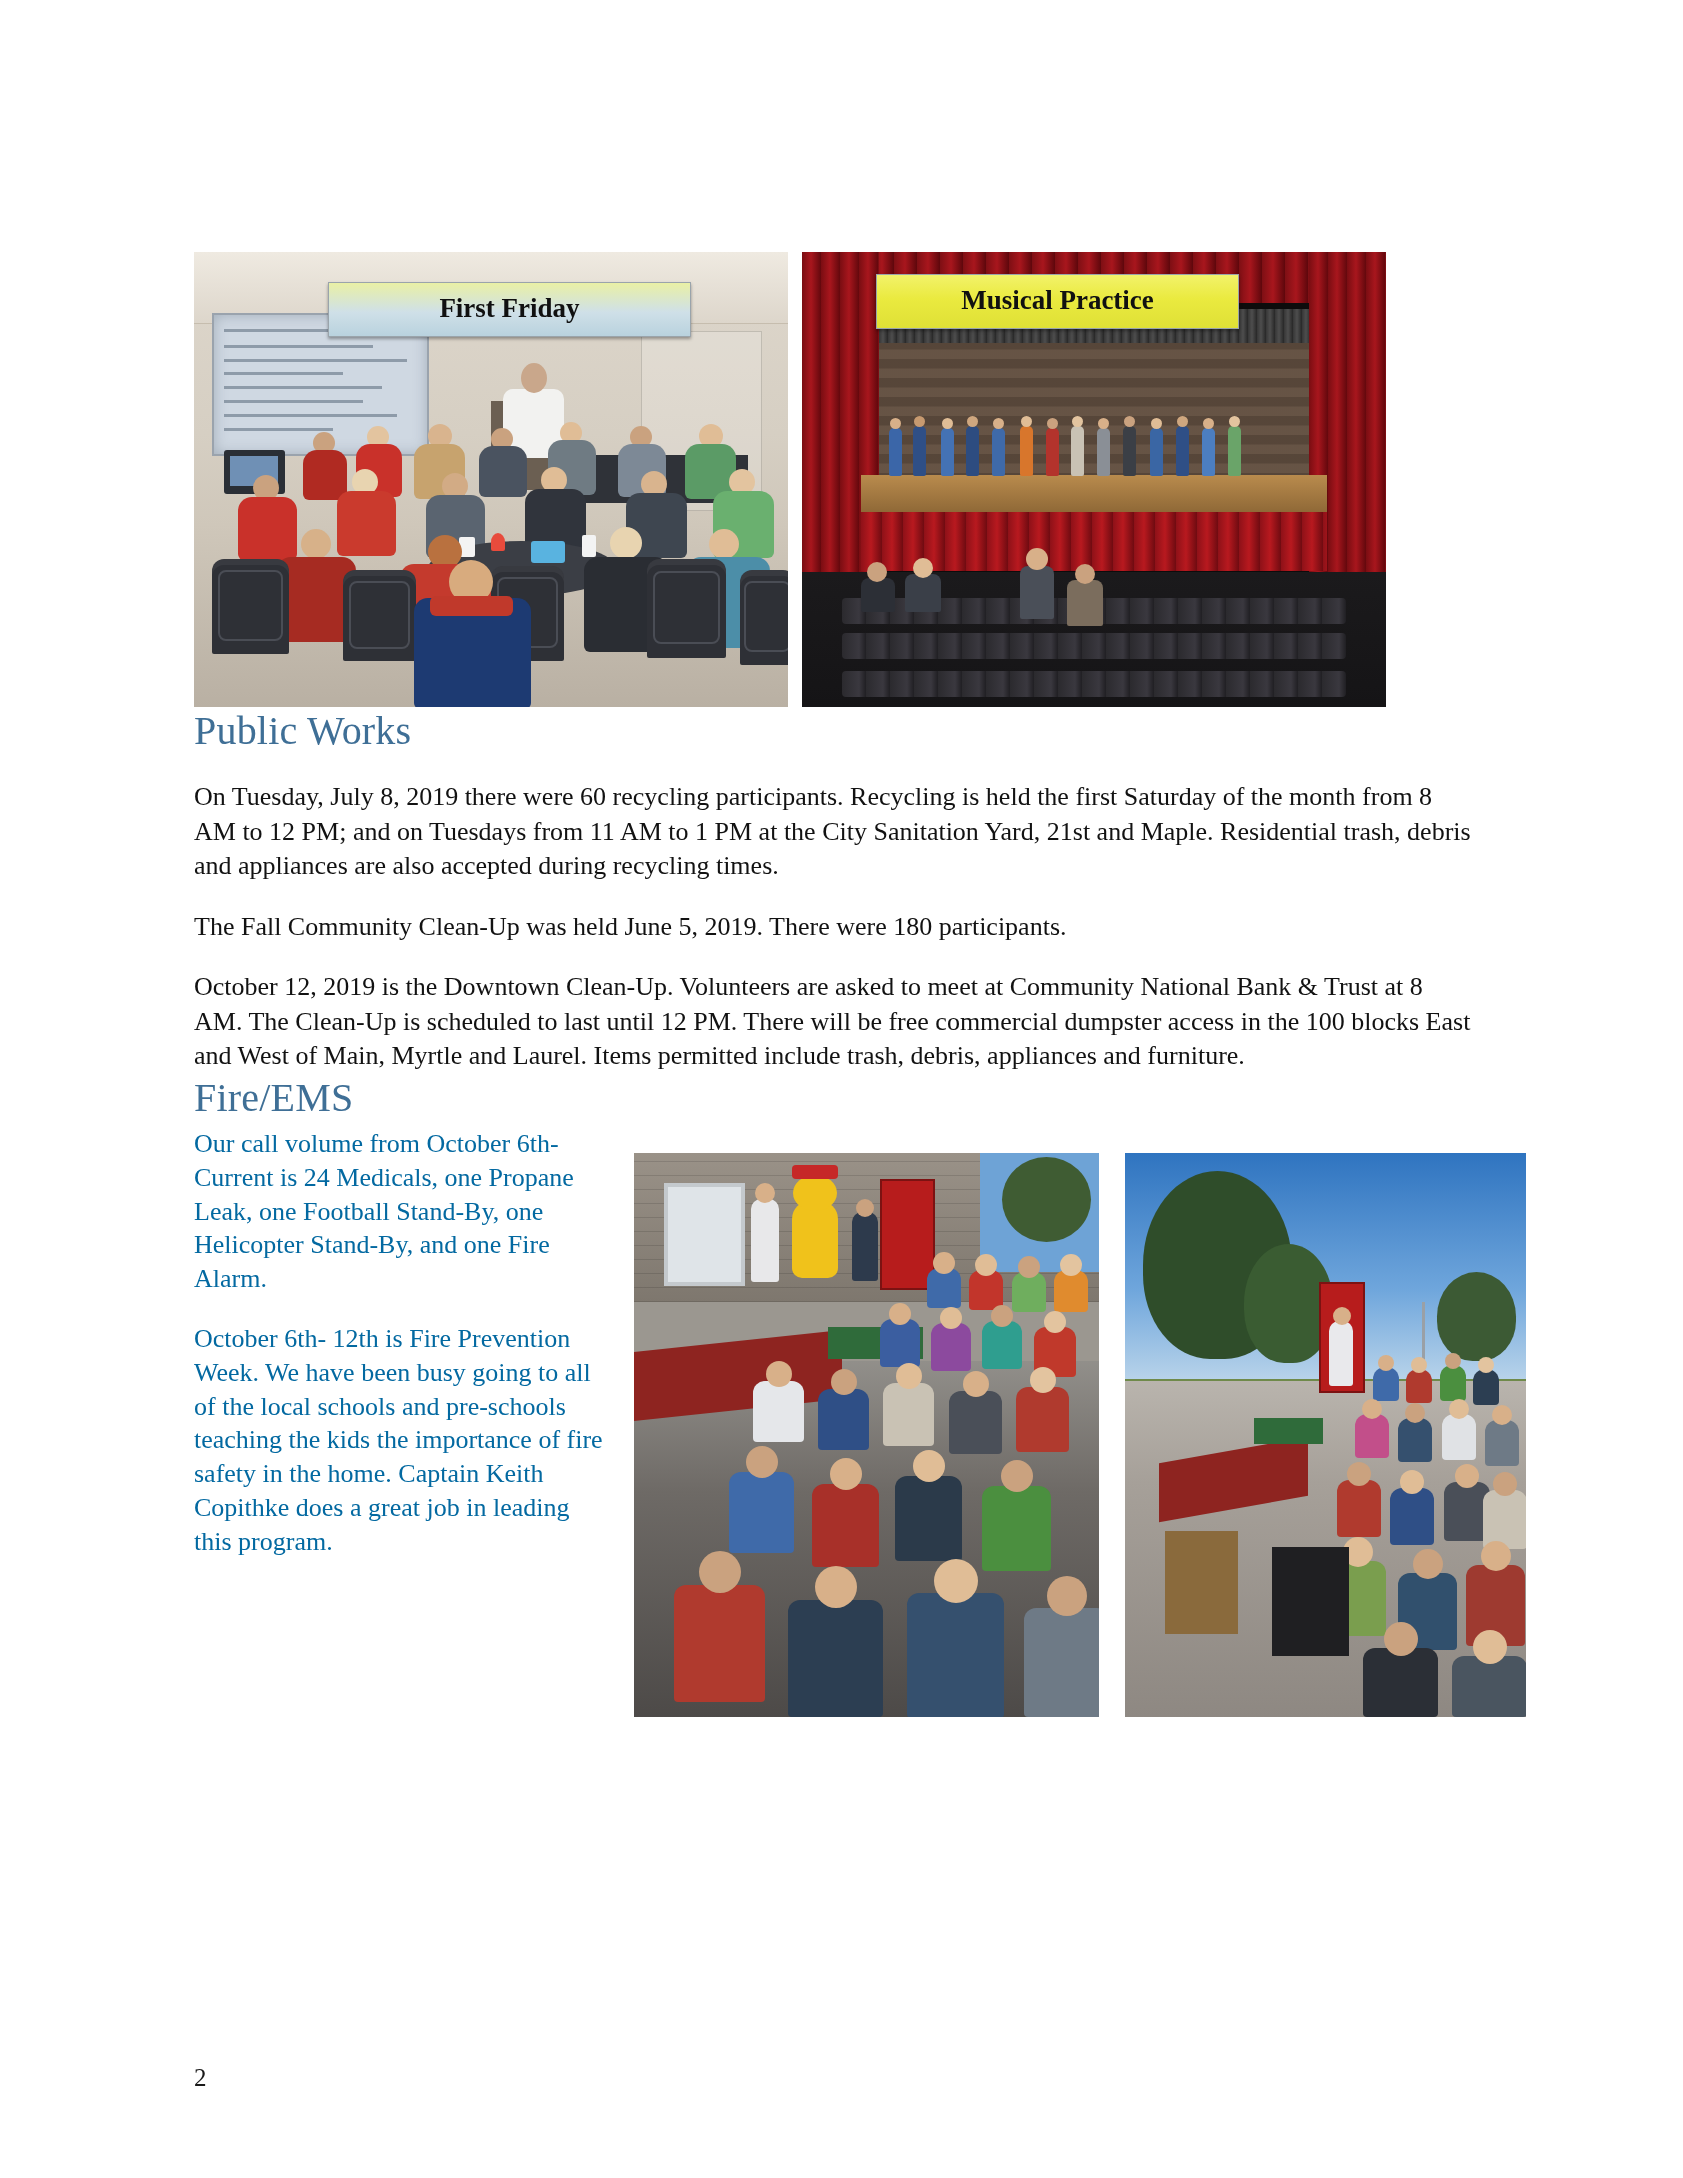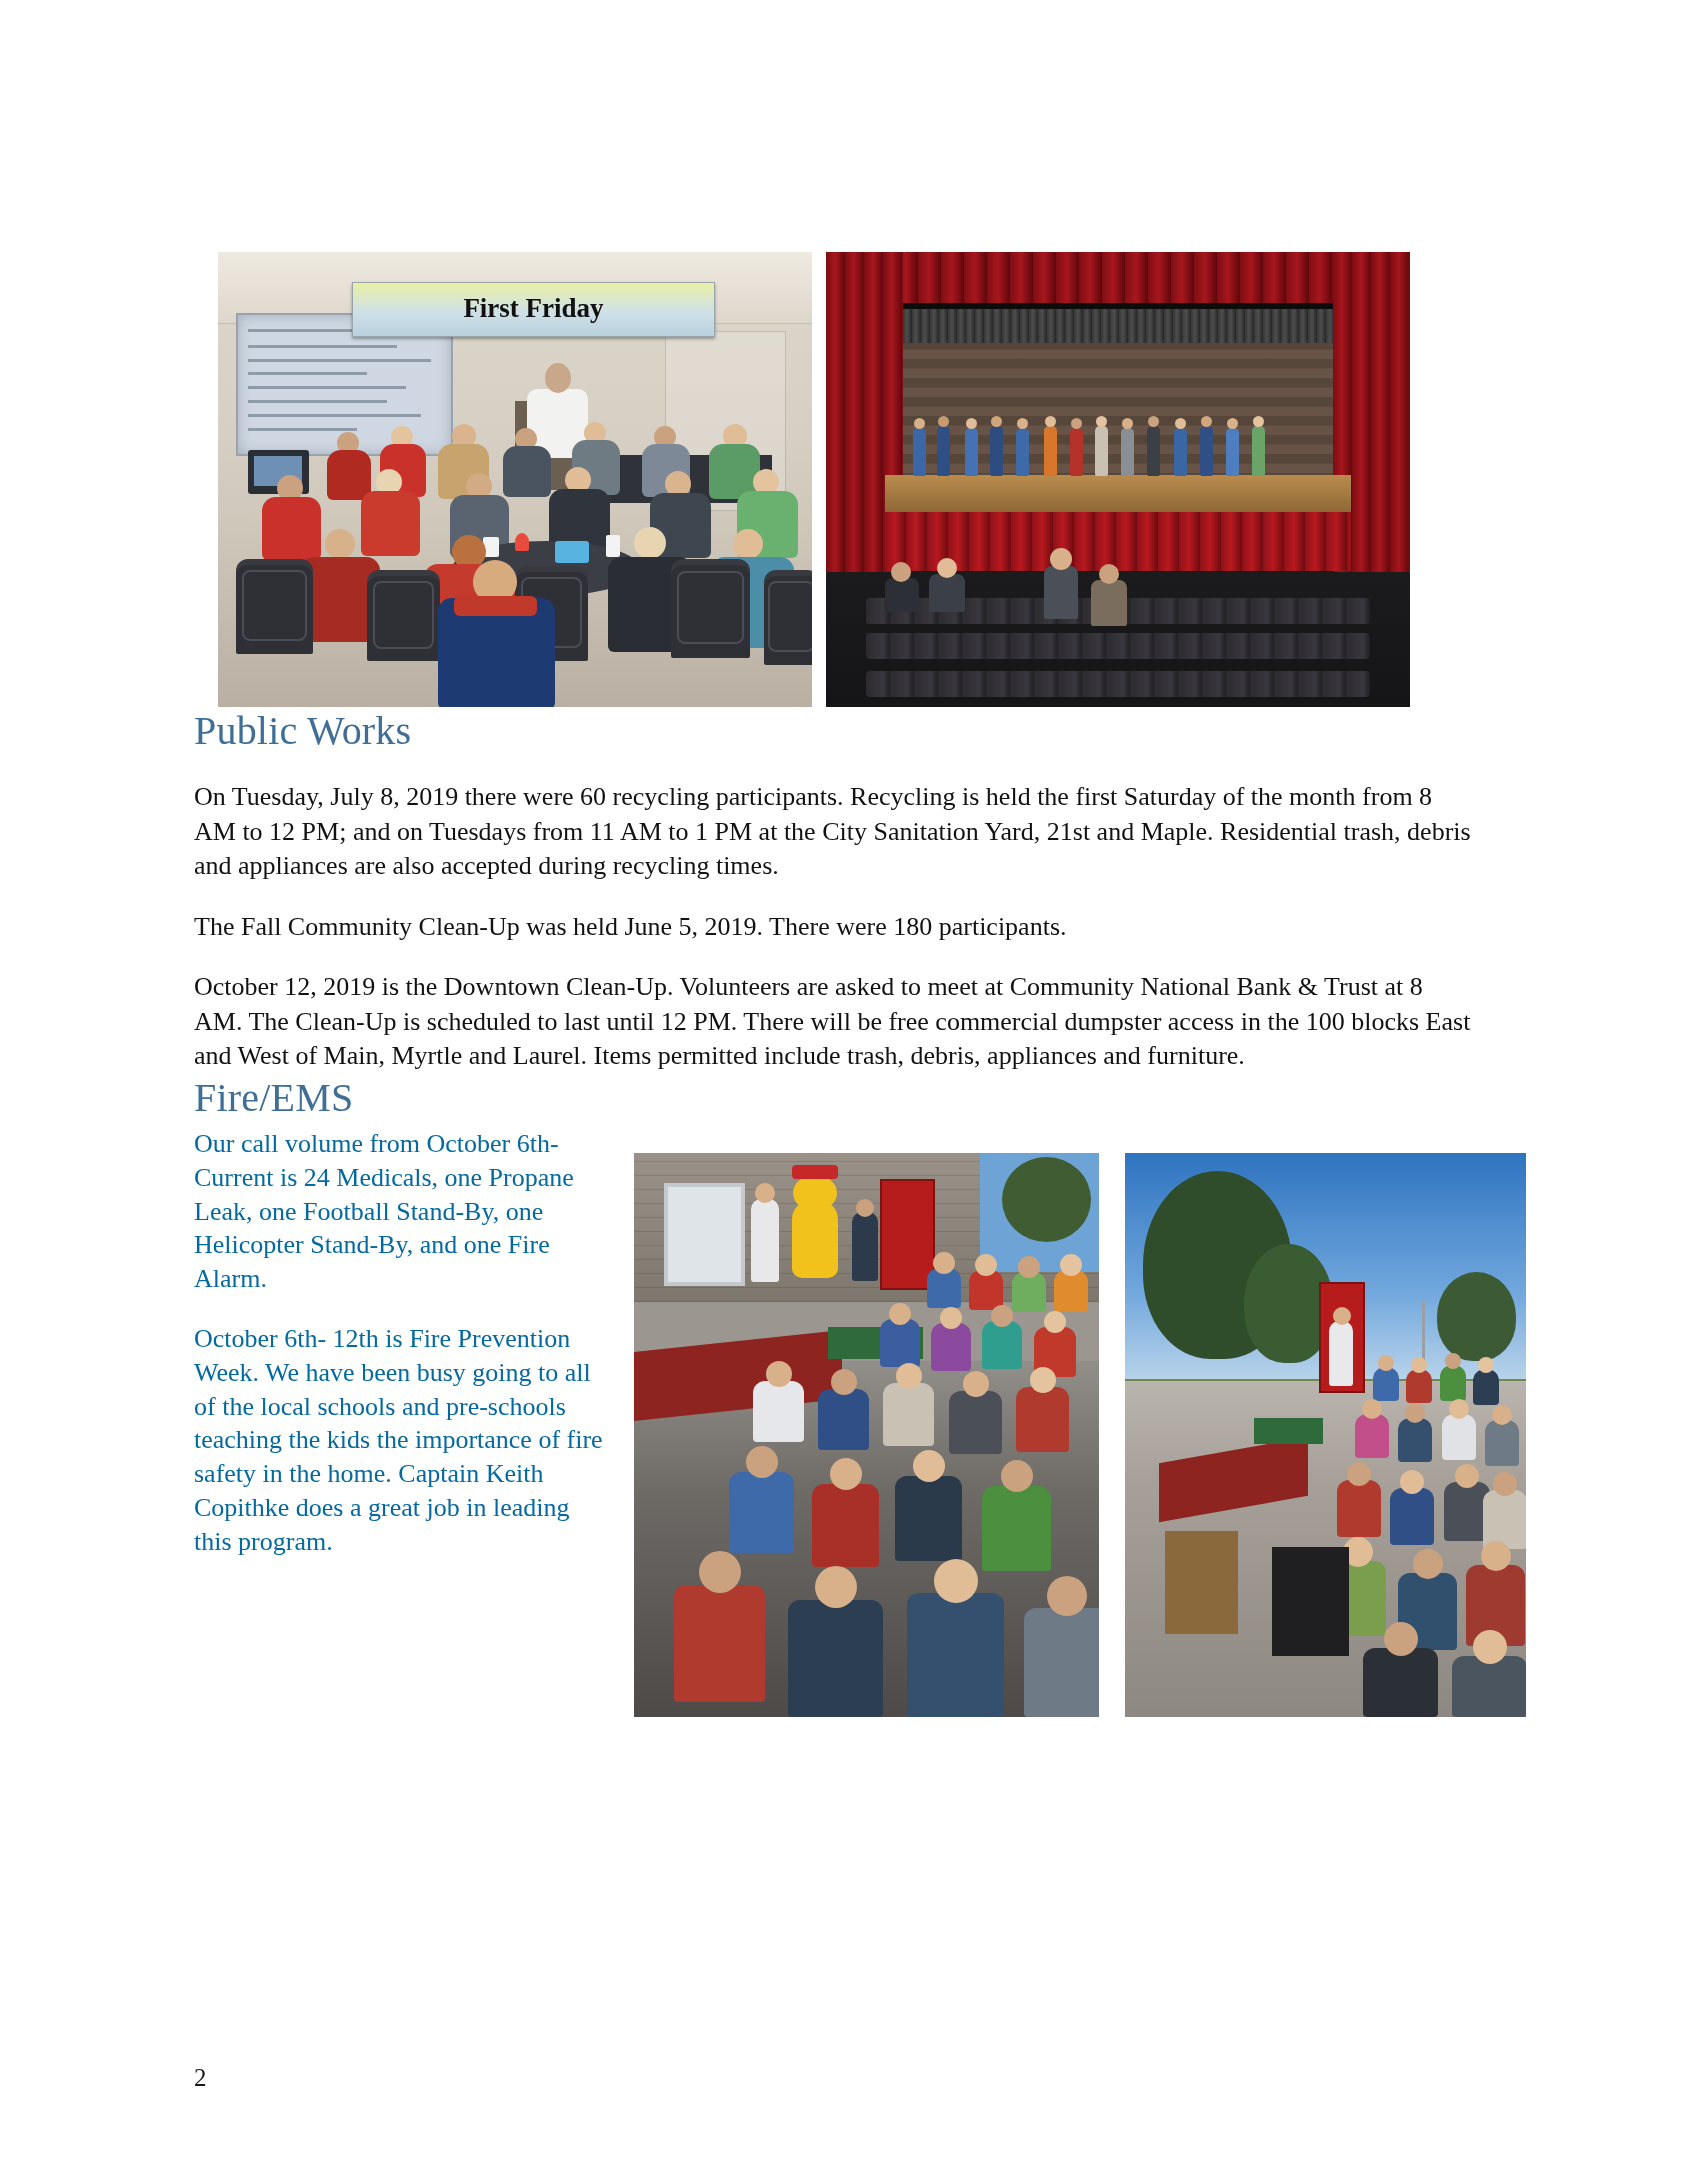--- a/index.html
+++ b/index.html
@@ -27,21 +27,20 @@
     left: 194px;
     top: 252px;
     width: 1277px;
   }
 
   
   .photo-row {
     display: flex;
     gap: 14px;
     align-items: center;
-    margin-left: 24px;
   }
   .photo-frame {
     position: relative;
     overflow: hidden;
     background: #222;
   }
   .photo-a { width: 594px; height: 455px; }
   .photo-b { width: 584px; height: 455px; }
 
   .caption-banner {
@@ -379,20 +378,21 @@
           <div class="aud-person" style="left:59px; top:6px; width:34px;height:34px;background:#2c2f36;"></div>
           <div class="head" style="left:65px; top:-10px; width:20px;height:20px;background:#caa27f;"></div>
           <div class="aud-person" style="left:103px; top:2px; width:36px;height:38px;background:#3a3f48;"></div>
           <div class="head" style="left:111px; top:-14px; width:20px;height:20px;background:#e0bd96;"></div>
           <div class="aud-person" style="left:218px; top:-6px; width:34px;height:53px;background:#4a4f58;"></div>
           <div class="head" style="left:224px; top:-24px; width:22px;height:22px;background:#d8b089;"></div>
           <div class="aud-person" style="left:265px; top:8px; width:36px;height:46px;background:#7b6d5d;"></div>
           <div class="head" style="left:273px; top:-8px; width:20px;height:20px;background:#caa27f;"></div>
         </div>
 
+        <div class="caption-banner cap-musical">Musical Practice</div>
       </div>
     </div>
 
     <h2 class="section sec-public">Public Works</h2>
 
     <p class="body">On Tuesday, July 8, 2019 there were 60 recycling participants.  Recycling is held the first Saturday of the month from 8 AM to 12 PM; and on Tuesdays from 11 AM to 1 PM at the City Sanitation Yard, 21st and Maple.  Residential trash, debris and appliances are also accepted during recycling times.</p>
     <p class="body">The Fall Community Clean-Up was held June 5, 2019.  There were 180 participants.</p>
     <p class="body">October 12, 2019 is the Downtown Clean-Up.  Volunteers are asked to meet at Community National Bank &amp; Trust at 8 AM.  The Clean-Up is scheduled to last until 12 PM.  There will be free commercial dumpster access in the 100 blocks East and West of Main, Myrtle and Laurel.  Items permitted include trash, debris, appliances and furniture.</p>
 
     <h2 class="section sec-fire">Fire/EMS</h2>

